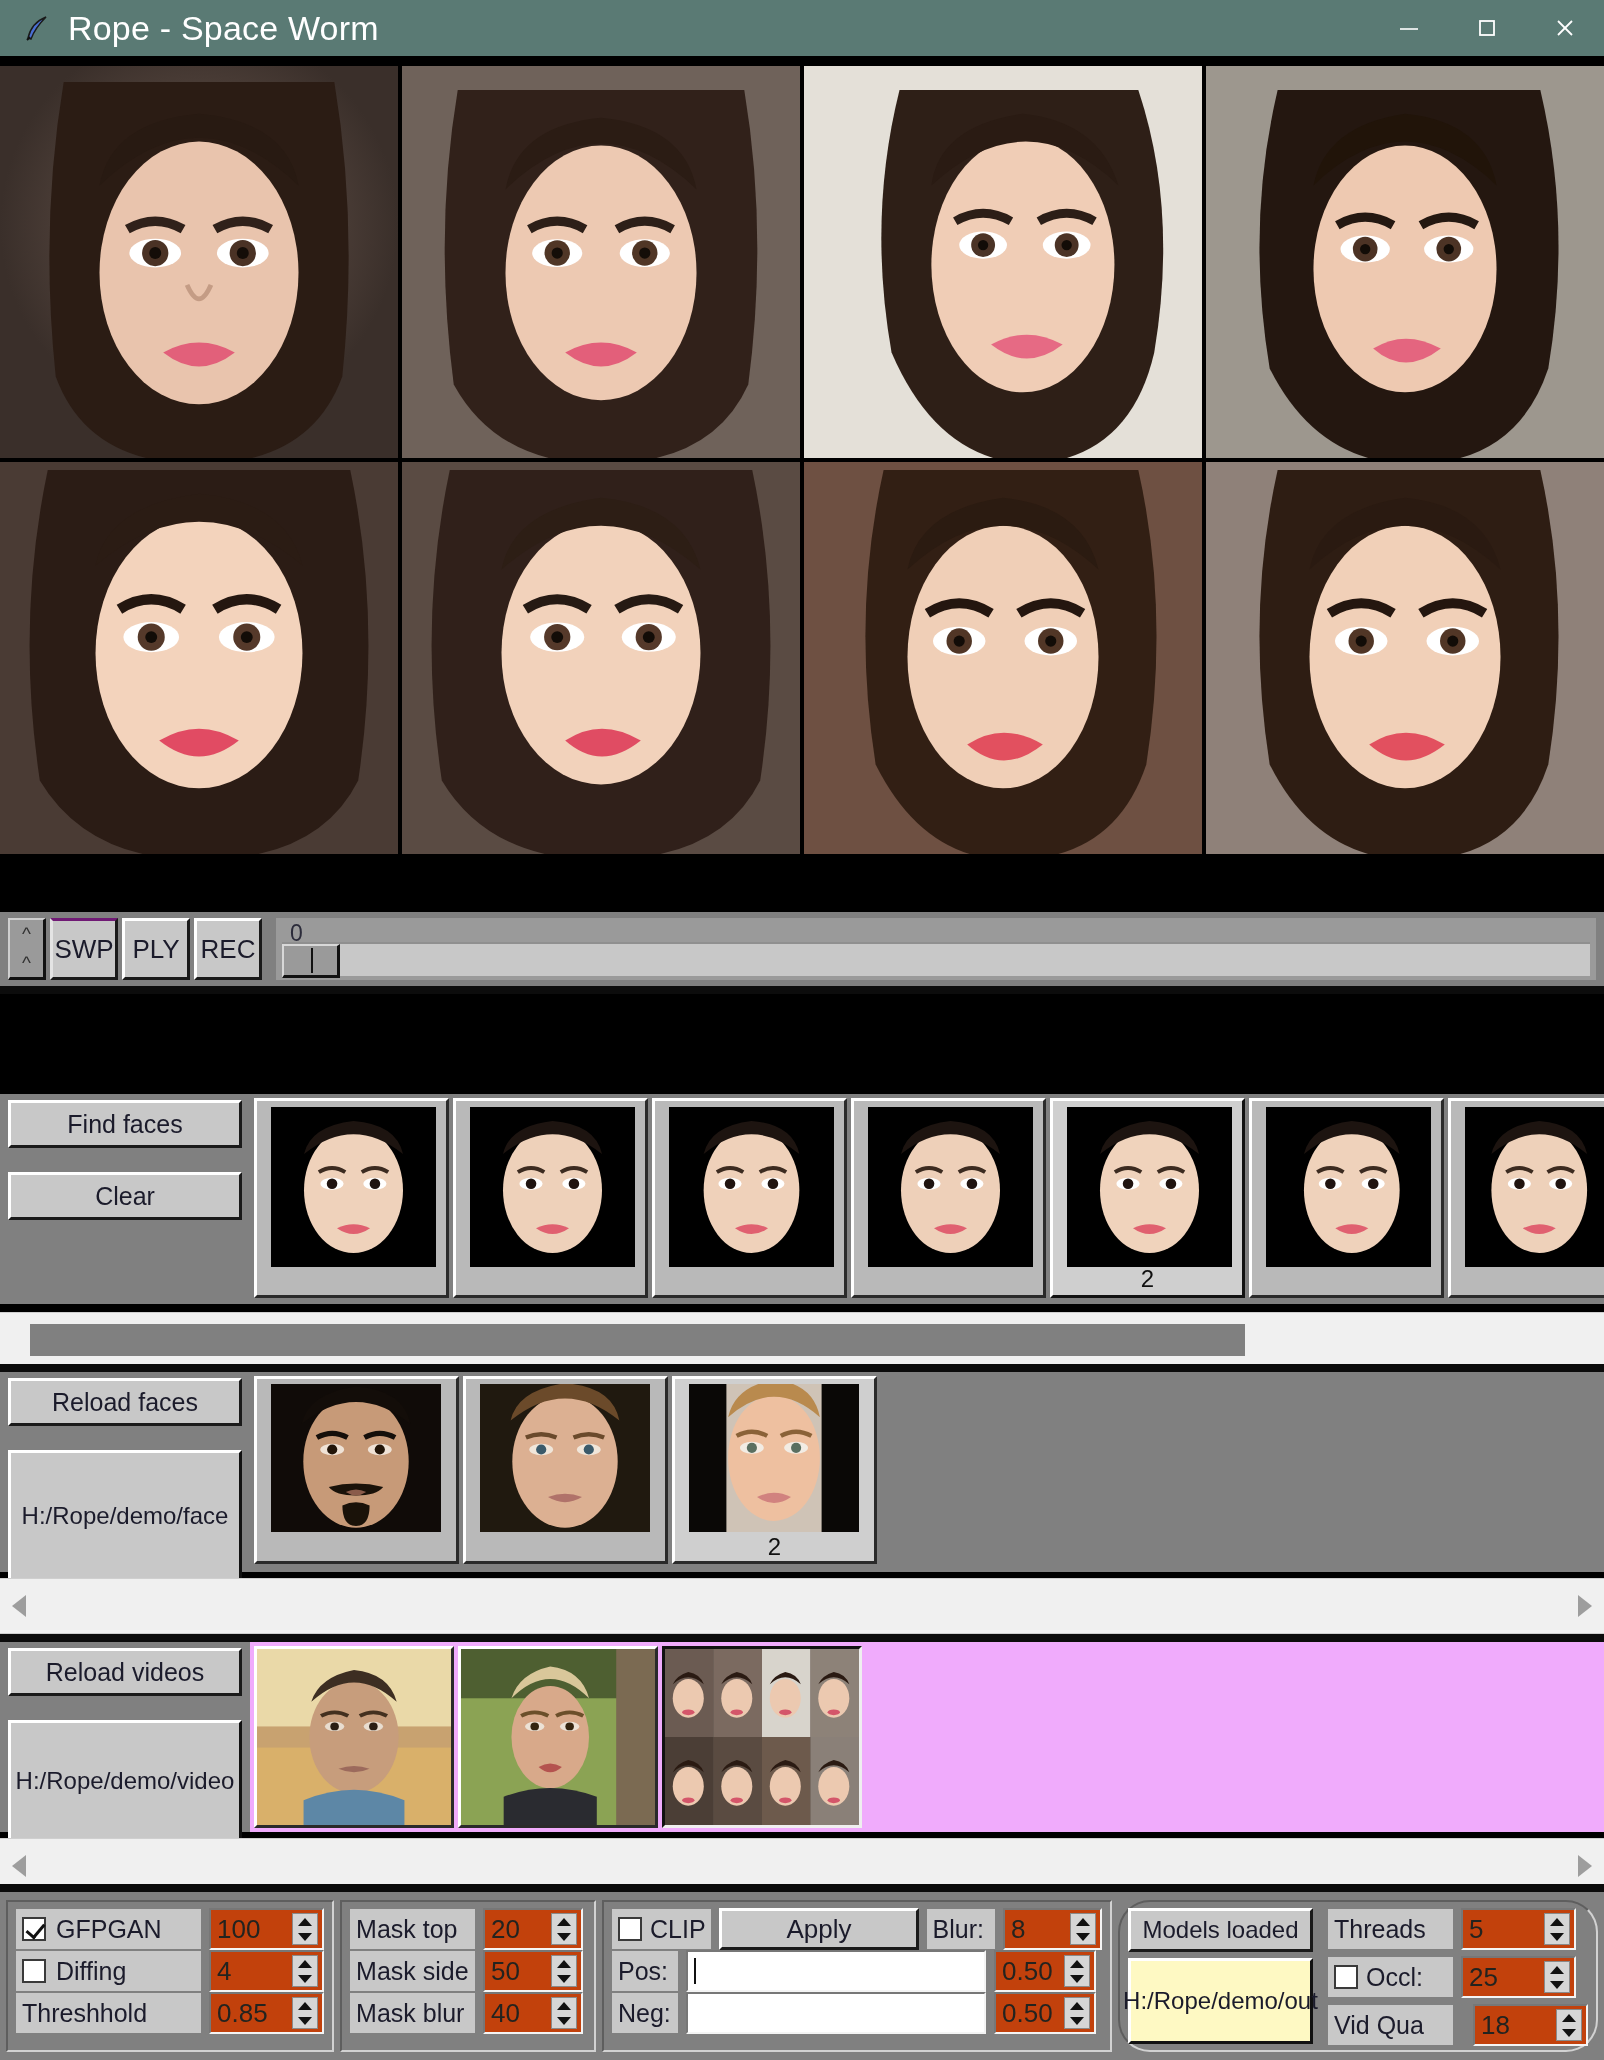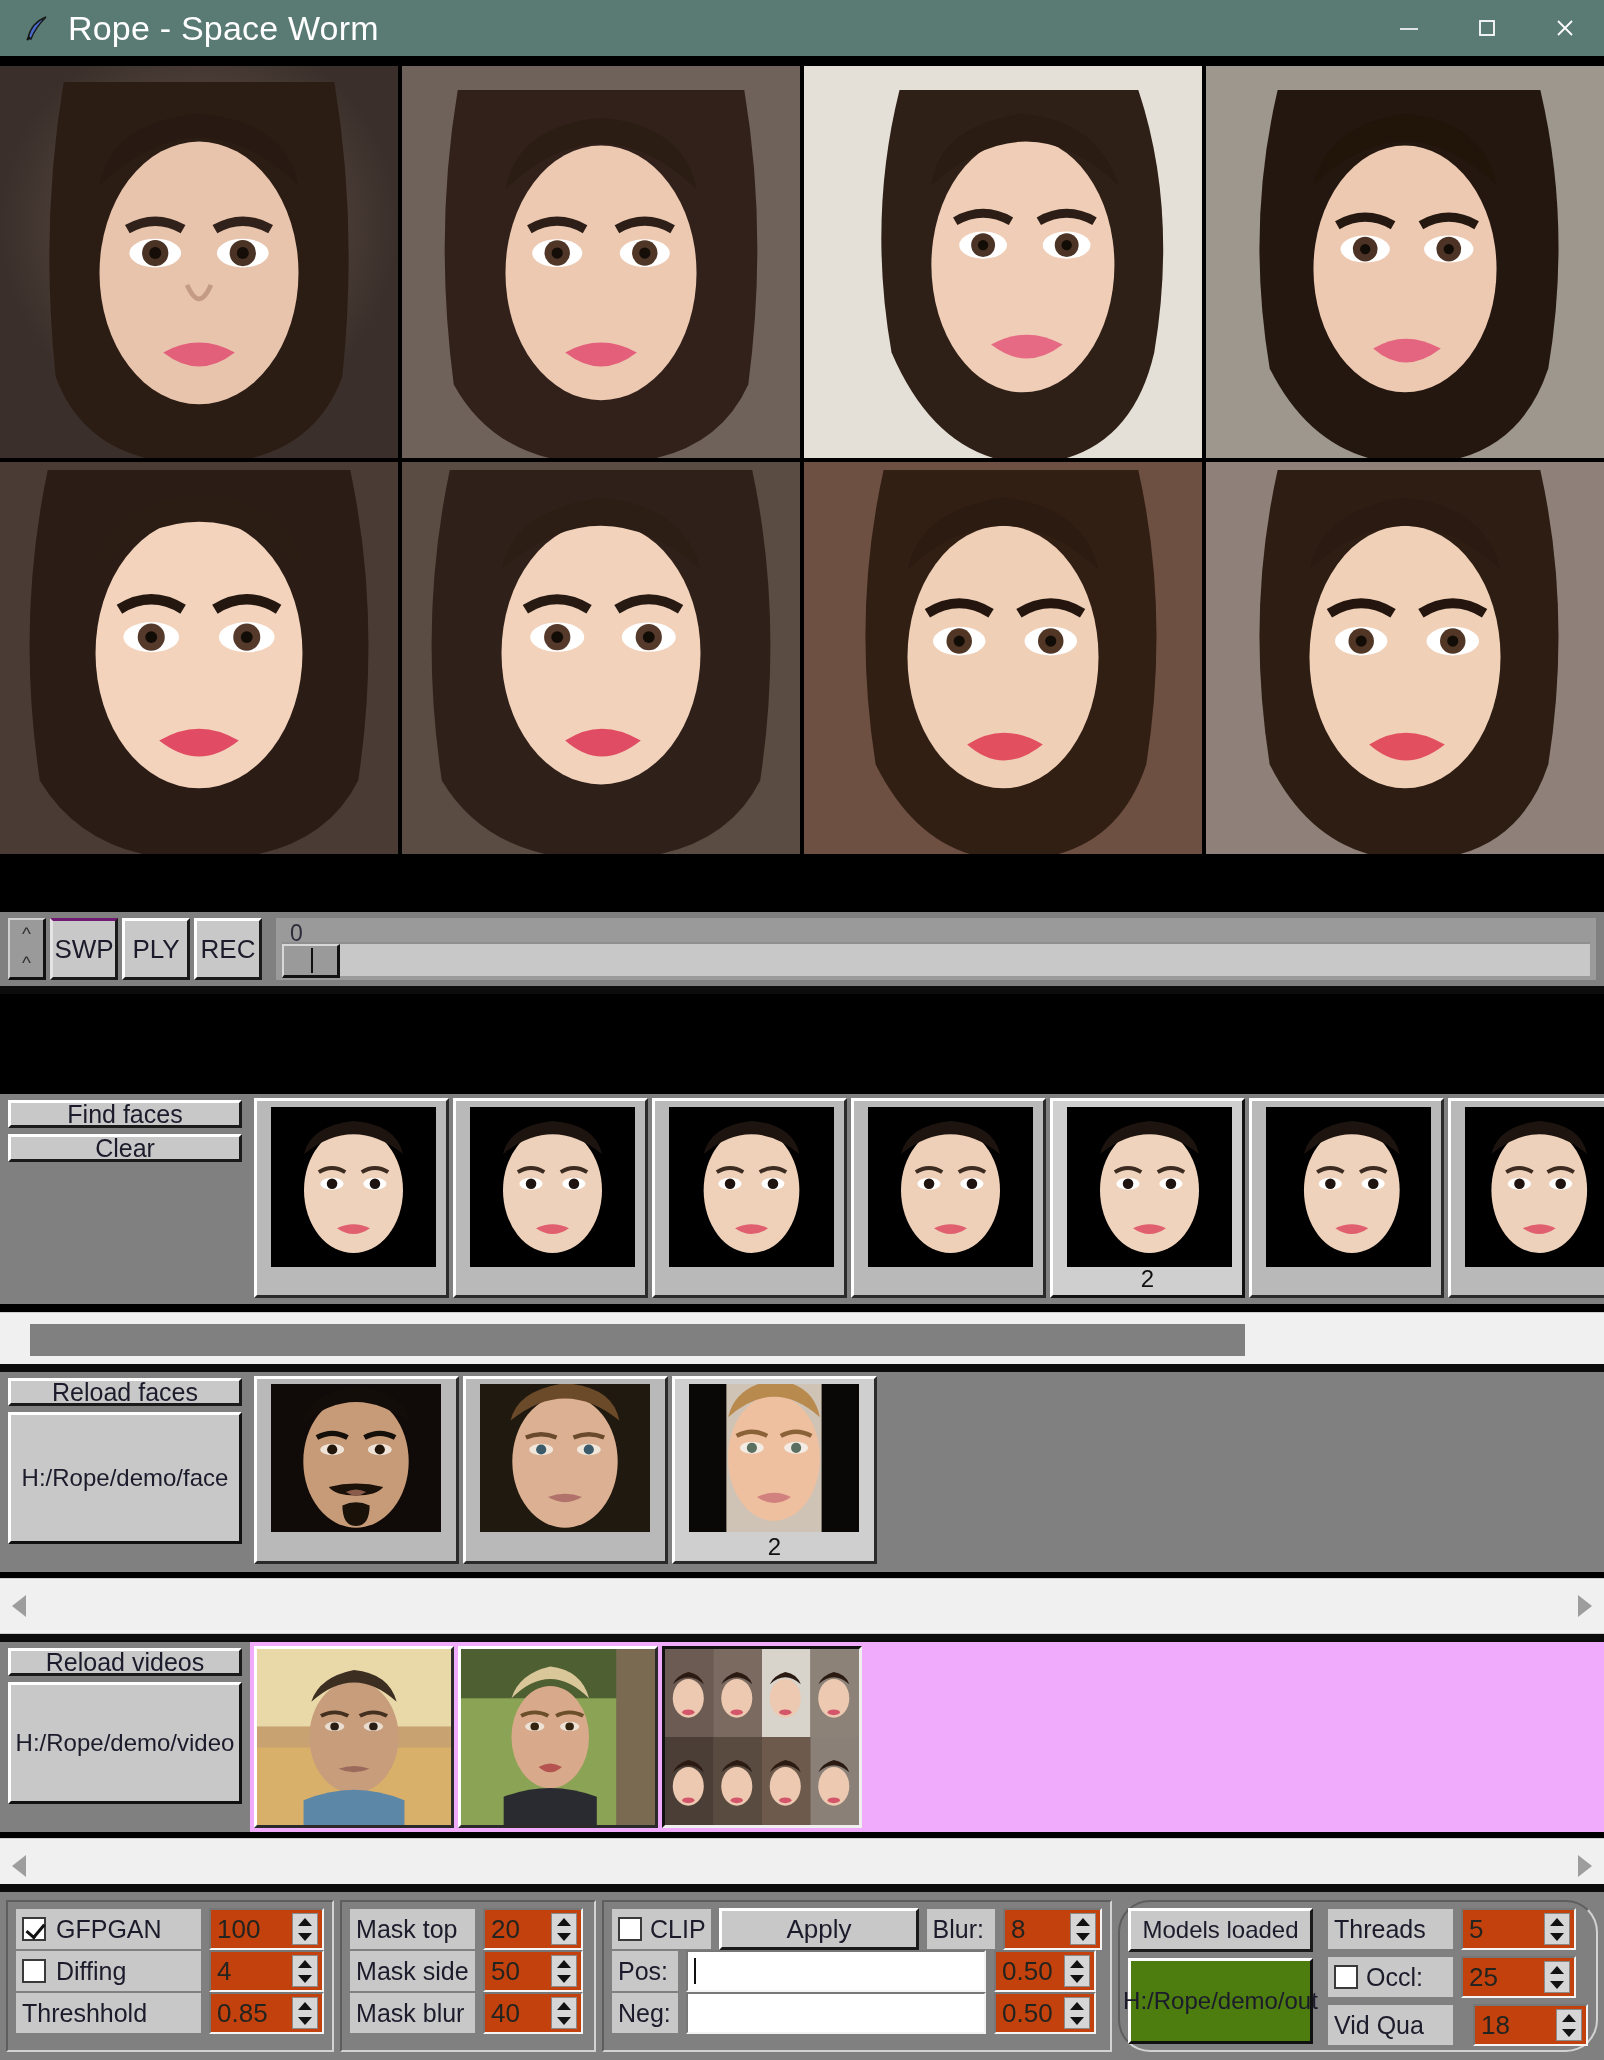--- a/index.html
+++ b/index.html
@@ -61,21 +61,21 @@
     border-right:3px solid #111; border-bottom:3px solid #111;
   }
   .slidethumb:after{ content:""; position:absolute; left:50%; top:2px; bottom:2px; width:2px; background:#111; }
 
   
   .strip1{
     position:absolute; left:0; top:1038px; width:1604px; height:210px;
     background:#808080; display:flex;
   }
   .leftcol{ width:250px; height:100%; background:#808080; padding:6px 8px 0 8px; }
-  .leftcol .tkbtn{ width:100%; height:28px; margin-bottom:6px; }
+  .leftcol .tkbtn{ width:100%; height:48px; margin-bottom:24px; }
   .thumbs{ flex:1; display:flex; align-items:flex-start; gap:4px; padding:4px 0 0 4px; overflow:hidden; }
   .thumb{
     width:195px; height:200px; background:#b9b9b9; position:relative; flex:0 0 auto;
     border-top:3px solid #fff; border-left:3px solid #fff;
     border-right:3px solid #2a2a2a; border-bottom:3px solid #2a2a2a;
   }
   .thumb.active{ background:#cfcfcf; border-right:3px solid #111; border-bottom:3px solid #111; }
   .thumb .inner{ position:absolute; left:14px; top:6px; width:165px; height:160px; background:#000; overflow:hidden; }
   .thumb .cap{ position:absolute; bottom:2px; left:0; right:0; text-align:center; font-size:24px; color:#111; }
 
@@ -156,21 +156,21 @@
   .spin .arrows i.u{ border-bottom:8px solid #111; }
   .spin .arrows i.d{ border-top:8px solid #111; }
   .txtin{
     height:42px; background:#fff; border-top:2px solid #777; border-left:2px solid #777;
     border-right:2px solid #f4f4f4; border-bottom:2px solid #f4f4f4; position:relative;
   }
   .caret{ position:absolute; left:6px; top:6px; bottom:6px; width:2px; background:#111; }
   .applybtn{ height:42px; width:205px; font-size:26px; }
   .modelsbtn{ height:44px; width:185px; font-size:24px; }
   .outpath{
-    width:185px; flex:1; background:#4d7c0f; font-size:24px; color:#1b1b2b;
+    width:185px; flex:1; background:#fef9c3; font-size:24px; color:#1b1b2b;
     border-top:3px solid #fff; border-left:3px solid #fff;
     border-right:3px solid #111; border-bottom:3px solid #111;
     display:flex; align-items:center; justify-content:center; text-align:center; line-height:1.25; padding:0 4px;
   }
   .blackbar{ background:#0c0c0c; position:absolute; left:0; width:1604px; }
 </style>
 </head>
 <body>
 
 <div class="titlebar">

